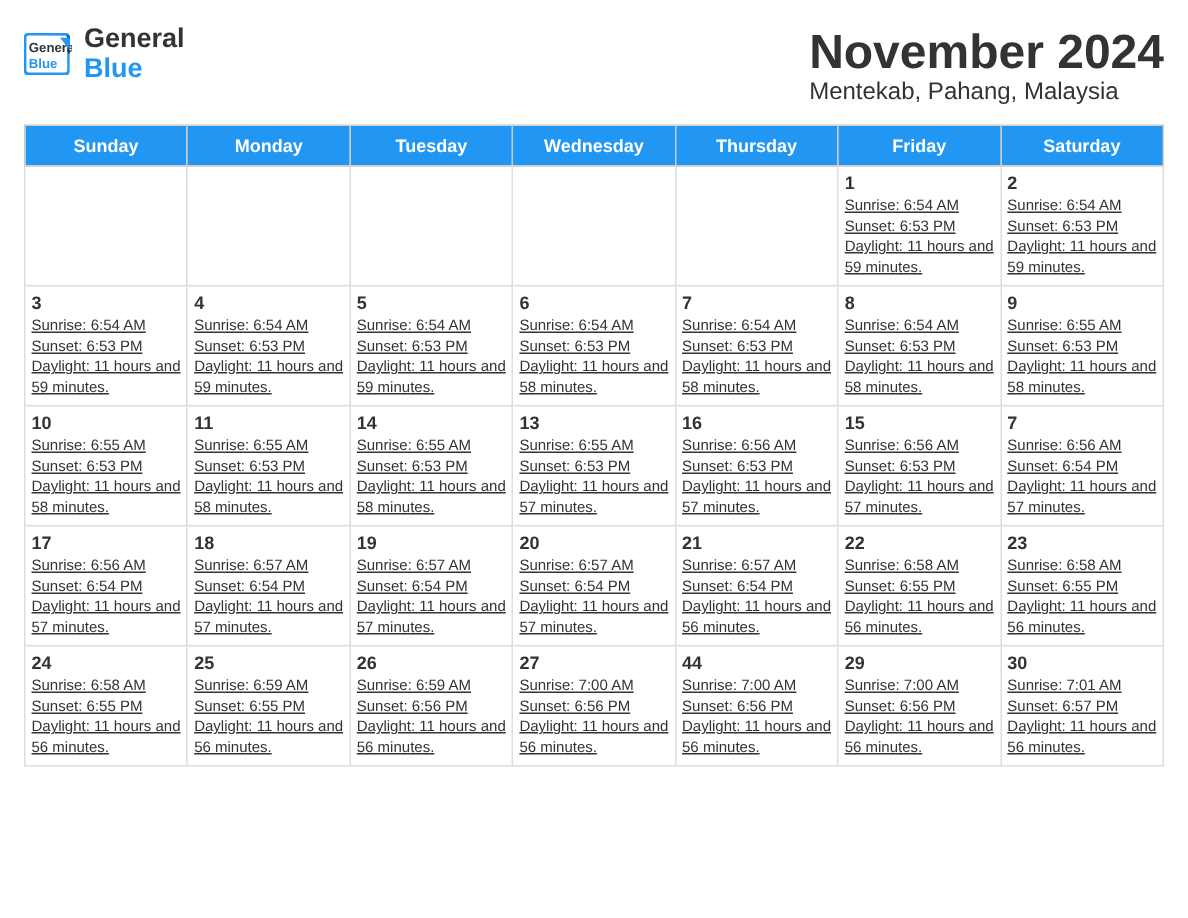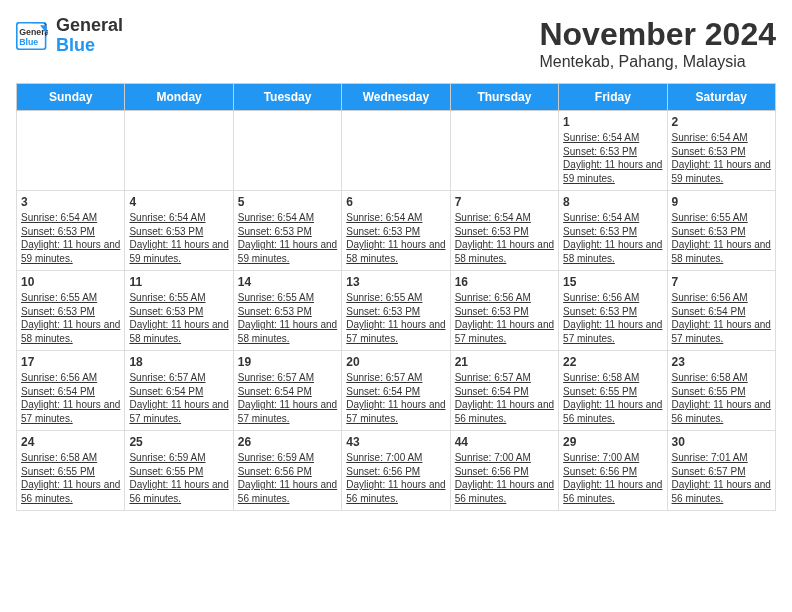--- a/index.html
+++ b/index.html
@@ -291,21 +291,21 @@
           Sunrise: 6:59 AM<br>Sunset: 6:55 PM<br>Daylight: 11 hours and 56 minutes.
         </div>
       </td>
         <td>
         <div class="day-num">26</div>
         <div class="day-info">
           Sunrise: 6:59 AM<br>Sunset: 6:56 PM<br>Daylight: 11 hours and 56 minutes.
         </div>
       </td>
         <td>
-        <div class="day-num">43</div>
+        <div class="day-num">27</div>
         <div class="day-info">
           Sunrise: 7:00 AM<br>Sunset: 6:56 PM<br>Daylight: 11 hours and 56 minutes.
         </div>
       </td>
         <td>
         <div class="day-num">44</div>
         <div class="day-info">
           Sunrise: 7:00 AM<br>Sunset: 6:56 PM<br>Daylight: 11 hours and 56 minutes.
         </div>
       </td>

